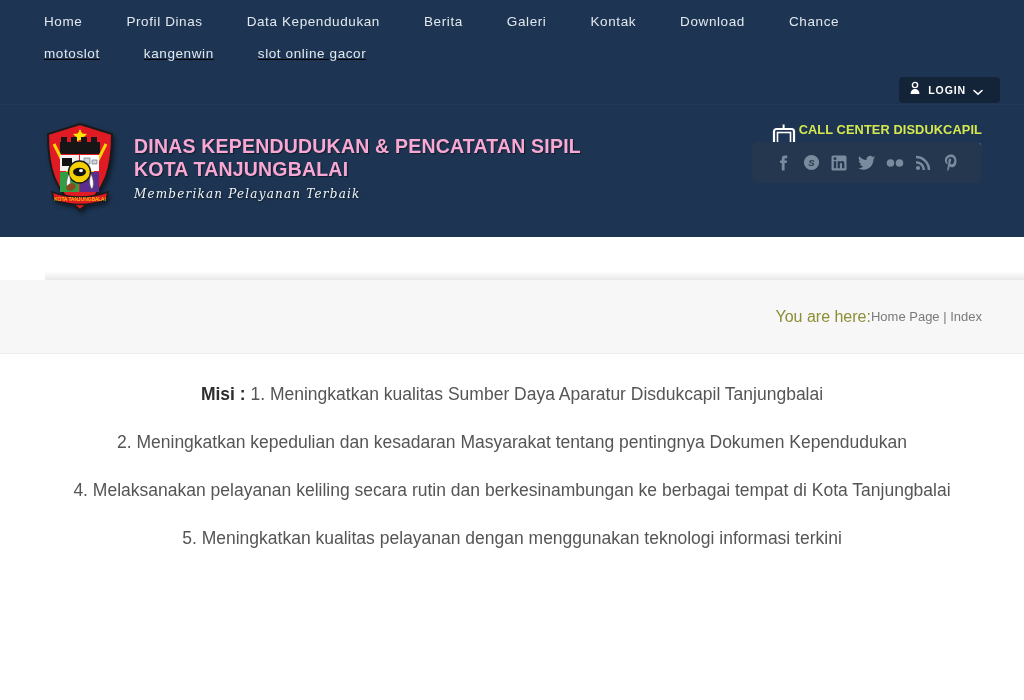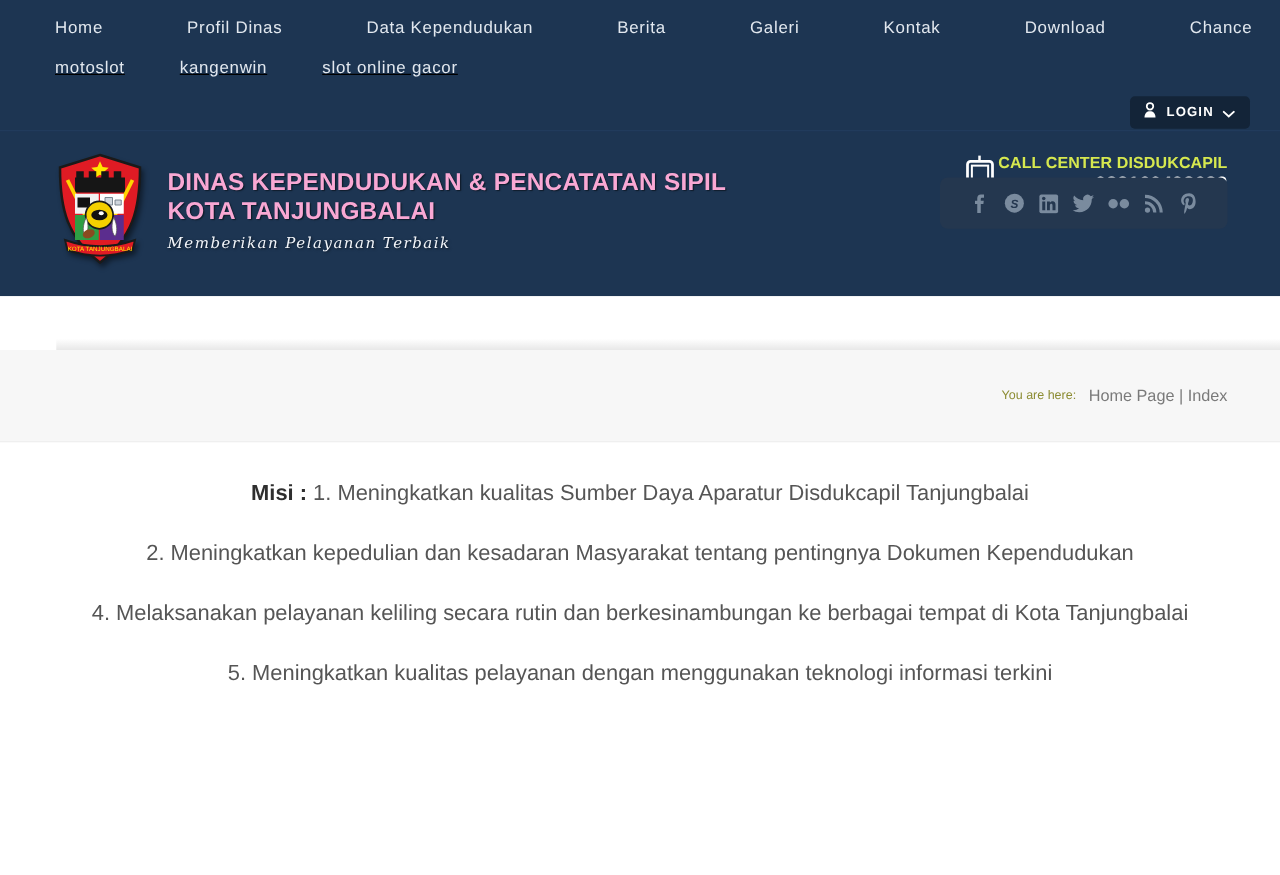--- a/index.html
+++ b/index.html
@@ -17,21 +17,21 @@
     width: 1024px;
     height: 104px;
     position: relative;
   }
   .nav-row {
     display: flex;
     align-items: center;
     height: 36px;
     padding-left: 22px;
   }
-  .nav-row.row1 { padding-top: 8px; justify-content: space-between; }
+  .nav-row.row1 { padding-top: 8px; }
   .nav-row.row2 { padding-top: 0px; text-decoration: underline; }
   .nav-link {
     color: #e2e8ef;
     font-size: 13.5px;
     letter-spacing: .6px;
     text-decoration: none;
     padding: 0 22px;
     white-space: nowrap;
     line-height: 34px;
     cursor: pointer;
@@ -40,21 +40,21 @@
   .login-wrap {
     position: absolute;
     right: 24px;
     top: 77px;
     height: 26px;
   }
   .login-btn {
     background: #132438;
     border-radius: 4px;
     height: 26px;
-    padding: 0 12px 0 10px;
+    padding: 0 17px 0 10px;
     display: flex;
     align-items: center;
     gap: 7px;
     cursor: pointer;
   }
   .login-btn .lbl {
     color: #ffffff;
     font-size: 10.5px;
     font-weight: bold;
     letter-spacing: .9px;
@@ -166,22 +166,22 @@
     height: 74px;
     background: #f7f7f7;
     border-bottom: 1px solid #ededed;
     display: flex;
     align-items: center;
     justify-content: flex-end;
     padding-right: 42px;
   }
   .crumb-label {
     color: #8d8d34;
-    font-size: 10px;
-    margin-right: 10px;
+    font-size: 16px;
+    margin-right: 0;
   }
   .crumb-path {
     color: #7a7a7a;
     font-size: 13px;
   }
 
   
   .content {
     width: 1024px;
     padding: 26px 60px 0 60px;

